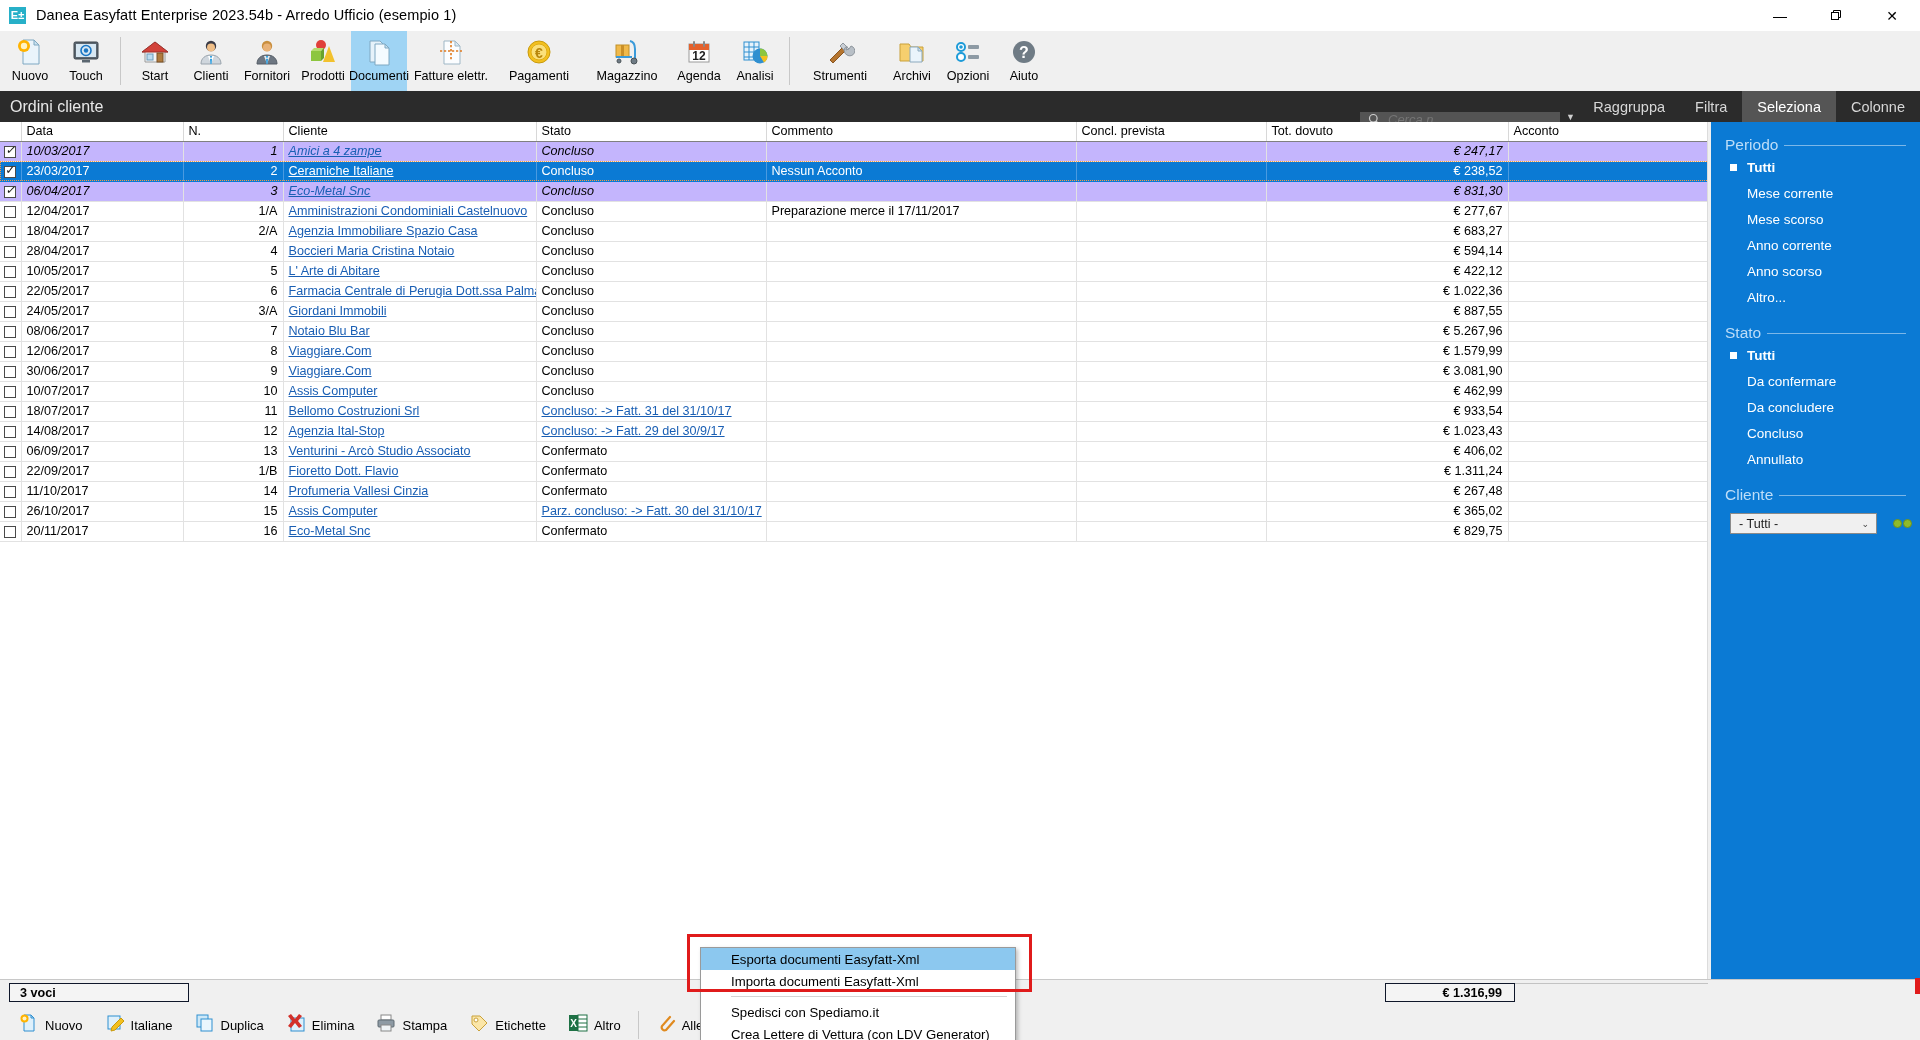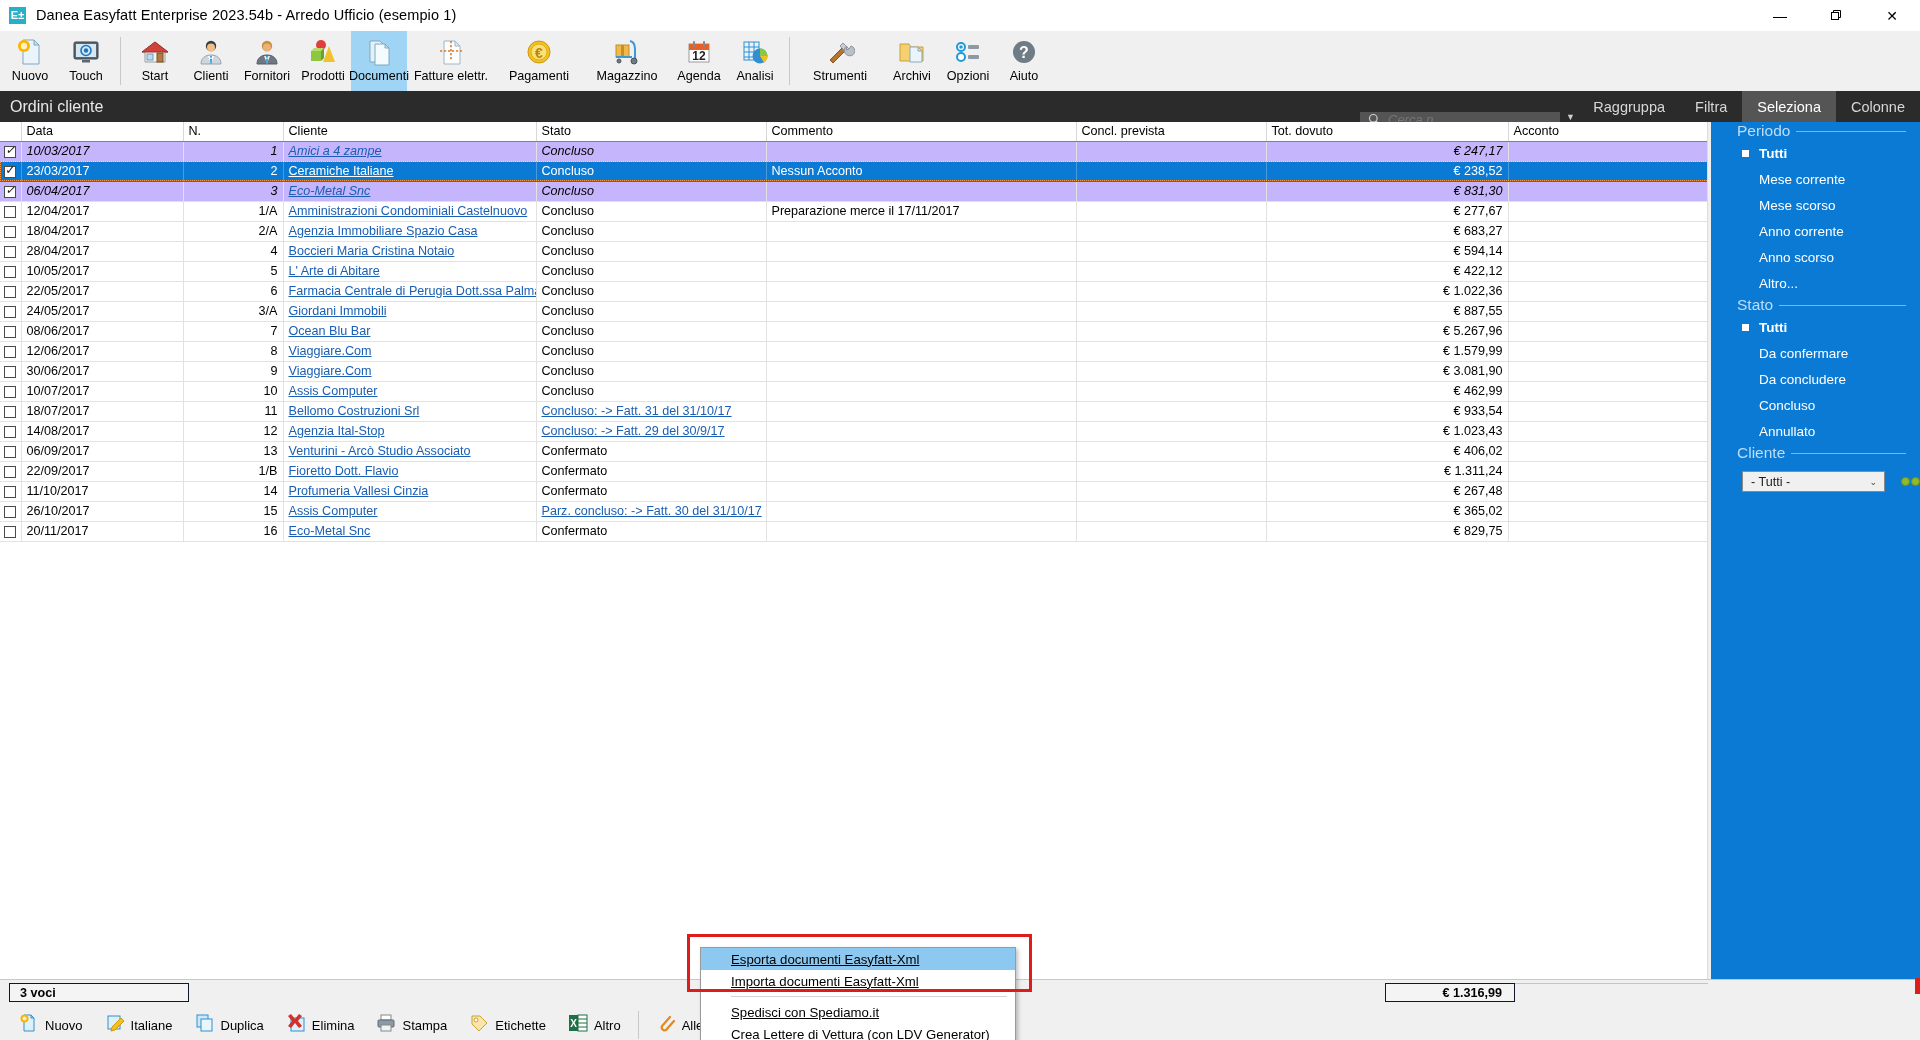--- a/index.html
+++ b/index.html
@@ -100,21 +100,21 @@
   .cb {
     display: inline-block; width: 12px; height: 12px; background: #fff;
     border: 1px solid #4a4a4a; position: relative; vertical-align: middle;
   }
   .cb.on::after {
     content: "✓"; position: absolute; left: 0px; top: -4px;
     font-size: 12px; color: #1b1b1b; line-height: 14px;
   }
 
   
-  .sb-grp { padding-left: 26px; }
+  .sb-grp { margin-top: 14px; padding-left: 14px; }
   .sb-grp-title {
     font-size: 15.5px; color: #bdddf8; display: flex; align-items: center; gap: 6px;
     padding-right: 14px;
   }
   .sb-grp-title .rule { flex: 1; height: 1px; background: #7cb7e8; }
   .sb-opt {
     font-size: 13.5px; color: #ffffff; padding: 5.5px 0 5.5px 22px; position: relative;
   }
   .sb-opt.sel { font-weight: bold; }
   .sb-opt.sel::before {
@@ -163,21 +163,21 @@
   .bt-sep { width: 1px; height: 28px; background: #c8c8c8; margin: 0 6px; }
 
   
   .ctxmenu {
     position: absolute; left: 700px; top: 947px; width: 316px;
     background: #ffffff; border: 1px solid #9a9a9a;
     box-shadow: 2px 2px 4px rgba(0,0,0,0.25); z-index: 40;
   }
   .ctx-item {
     height: 22px; display: flex; align-items: center; padding-left: 30px;
-    font-size: 13.2px; color: #000; text-decoration: underline;
+    font-size: 13.2px; color: #000;
   }
   .ctx-item.hl { background: #8cc8ef; }
   .ctx-div { height: 1px; background: #d4d4d4; margin: 4px 8px 4px 30px; }
   .red-hl {
     position: absolute; left: 687px; top: 934px; width: 345px; height: 58px;
     border: 3px solid #e01b1b; z-index: 50; pointer-events: none;
   }
   .red-hl-right {
     position: absolute; left: 1915px; top: 978px; width: 5px; height: 16px;
     background: #e01b1b; z-index: 50;
@@ -540,21 +540,21 @@
               <td class="c-stato">Concluso</td>
               <td class="c-comm"></td>
               <td class="c-concl"></td>
               <td class="c-tot">€ 887,55</td>
               <td class="c-acc"></td>
             </tr>
             <tr class="r-white">
               <td class="c-chk"><span class="cb"></span></td>
               <td class="c-data">08/06/2017</td>
               <td class="c-num">7</td>
-              <td class="c-cli"><a href="#">Ocean Blu Bar</a></td>
+              <td class="c-cli"><a href="#">Notaio Blu Bar</a></td>
               <td class="c-stato">Concluso</td>
               <td class="c-comm"></td>
               <td class="c-concl"></td>
               <td class="c-tot">€ 5.267,96</td>
               <td class="c-acc"></td>
             </tr>
             <tr class="r-white">
               <td class="c-chk"><span class="cb"></span></td>
               <td class="c-data">12/06/2017</td>
               <td class="c-num">8</td>

